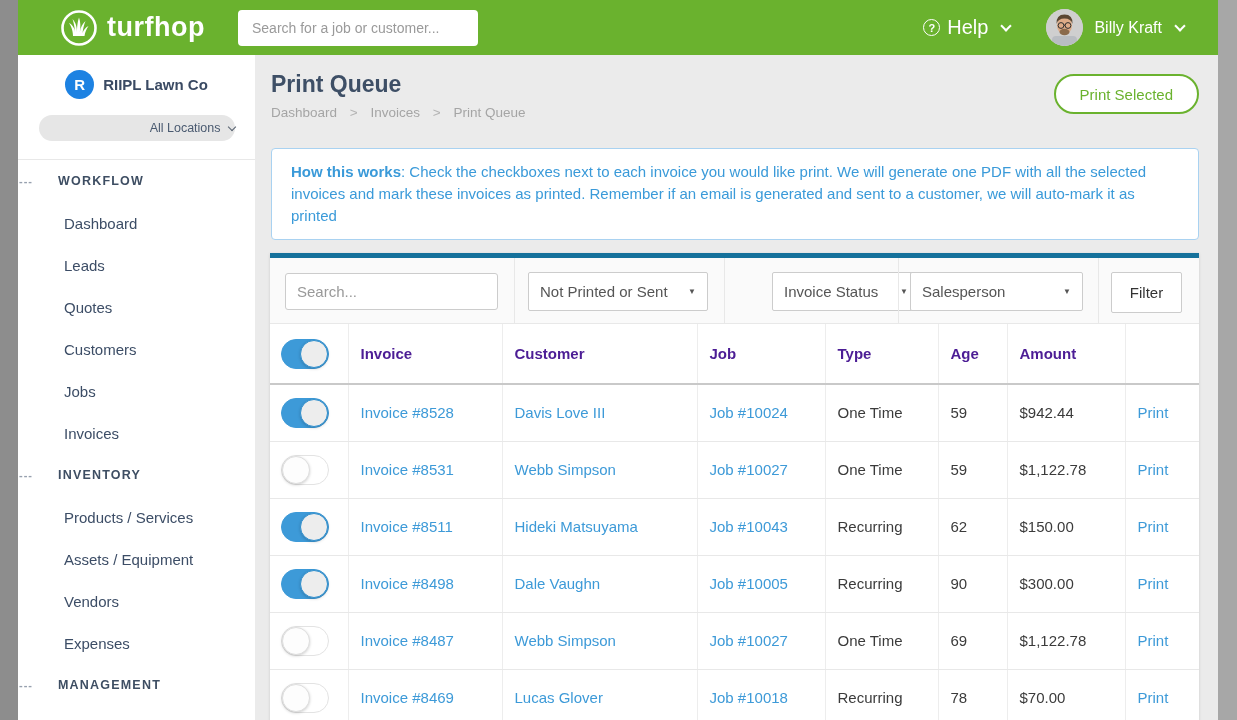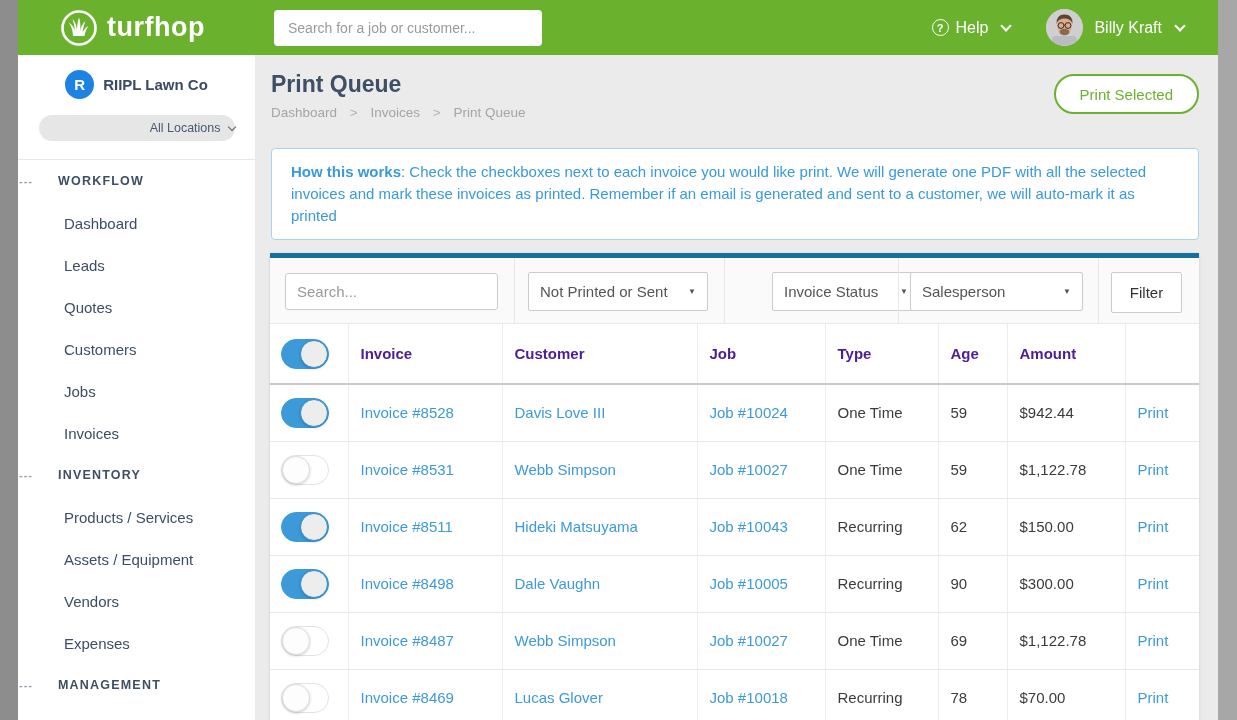--- a/index.html
+++ b/index.html
@@ -6,34 +6,34 @@
   html,body { width:1237px; height:720px; overflow:hidden; }
   body { font-family:"Liberation Sans", sans-serif; background:#a7a7a7; position:relative; }
 
   .edge-strip { position:absolute; top:0; height:720px; }
   .edge-left  { left:0; width:18px; background:#8d8d8d; }
   .edge-right { right:0; width:19px; background:#a7a7a7; }
 
   .page { position:absolute; left:18px; top:0; width:1200px; height:720px; background:#ebebeb; }
 
   
-  .topbar { height:55px; background:#6ab22e; display:flex; align-items:center; padding:0 34px 0 42px;gap:36px; }
+  .topbar { height:55px; background:#6ab22e; display:flex; align-items:center; padding:0 34px 0 42px; }
   .logo { display:flex; align-items:center; color:#fff; }
   .logo svg { display:block; }
   .logo-text { font-size:27px; font-weight:bold; margin-left:9px; letter-spacing:.5px; }
-  .topsearch { margin-left:33px; width:268px; height:36px; border:2px solid #fff; border-radius:4px;
+  .topsearch { margin-left:33px; width:240px; height:36px; border:2px solid #fff; border-radius:4px;
                background:#fff; padding:0 12px; font-size:14px; color:#444; outline:none;
                font-family:"Liberation Sans", sans-serif; }
   .topsearch::placeholder { color:#9a9a9a; }
   .top-right { margin-left:auto; display:flex; align-items:center; color:#fff; }
   .help-group { display:flex; align-items:center; cursor:pointer; }
   .help-circle { width:17px; height:17px; border:1.5px solid #fff; border-radius:50%;
                  display:flex; align-items:center; justify-content:center;
                  font-size:11px; font-weight:bold; margin-right:7px; }
-  .help-label { font-size:16px; }
+  .help-label { font-size:20px; }
   .chev { width:8px; height:8px; border-right:2px solid #fff; border-bottom:2px solid #fff;
           transform:rotate(45deg); margin:-4px 0 0 14px; }
   .avatar { width:37px; height:37px; border-radius:50%; overflow:hidden; margin-left:36px; background:#cfcfcf; }
   .user-name { font-size:16px; margin-left:11px; }
 
   
   .body-row { display:flex; height:665px; }
 
   
   .sidebar { width:237px; background:#fff; flex:none; }

